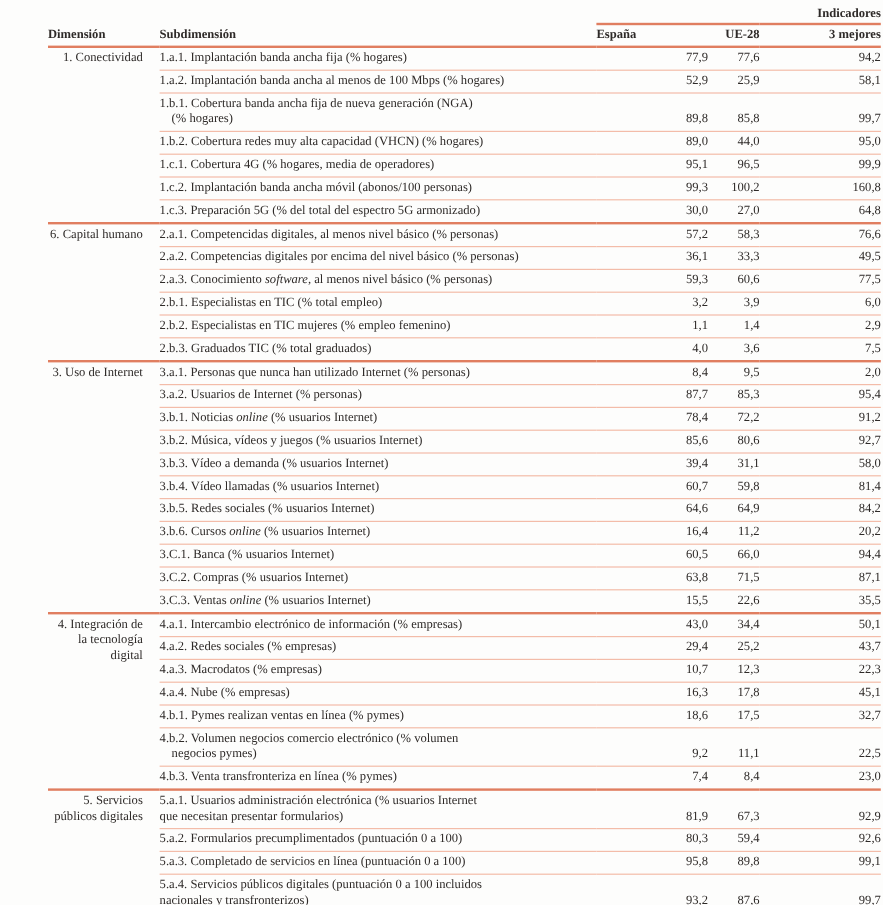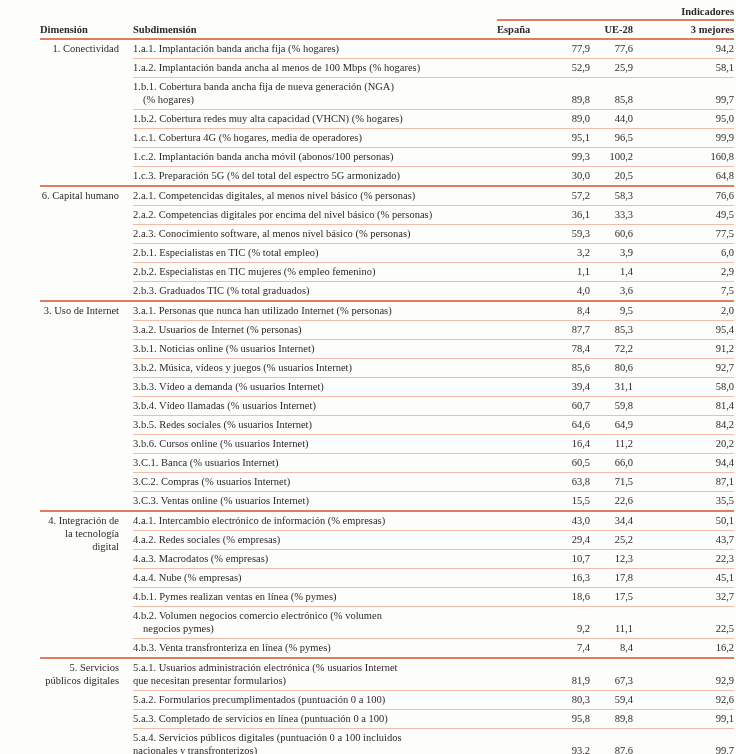--- a/index.html
+++ b/index.html
@@ -66,21 +66,21 @@
   }
   tr.group-end td.sub,
   tr.group-end td.num{
     border-bottom:2px solid var(--section);
   }
   td.dim.bottom-end,
   tr.table-end td.sub,
   tr.table-end td.num{
     border-bottom:3px solid var(--bottom);
   }
-  .it{}
+  .it{font-style:italic;}
   .ind{padding-left:10px;}
 </style>
 </head>
 <body>
 
 <div class="doc">
   <table>
     <colgroup>
       <col class="c-dim">
         <col class="c-sub">
@@ -135,21 +135,21 @@
         </tr>
         <tr>
           <td class="sub"><span>1.c.2. Implantación banda ancha móvil (abonos/100 personas)</span></td>
           <td class="num">99,3</td>
           <td class="num">100,2</td>
           <td class="num">160,8</td>
         </tr>
         <tr class="group-end">
           <td class="sub"><span>1.c.3. Preparación 5G (% del total del espectro 5G armonizado)</span></td>
           <td class="num">30,0</td>
-          <td class="num">20,5</td>
+          <td class="num">27,0</td>
           <td class="num">64,8</td>
         </tr>
         <tr>
           <td class="dim" rowspan="6">6. Capital humano</td>
           <td class="sub"><span>2.a.1. Competencidas digitales, al menos nivel básico (% personas)</span></td>
           <td class="num">57,2</td>
           <td class="num">58,3</td>
           <td class="num">76,6</td>
         </tr>
         <tr>
@@ -283,21 +283,21 @@
         <tr>
           <td class="sub"><span>4.b.2. Volumen negocios comercio electrónico (% volumen</span><br><span class="ind">negocios pymes)</span></td>
           <td class="num">9,2</td>
           <td class="num">11,1</td>
           <td class="num">22,5</td>
         </tr>
         <tr class="group-end">
           <td class="sub"><span>4.b.3. Venta transfronteriza en línea (% pymes)</span></td>
           <td class="num">7,4</td>
           <td class="num">8,4</td>
-          <td class="num">16,2</td>
+          <td class="num">23,0</td>
         </tr>
         <tr>
           <td class="dim bottom-end" rowspan="5">5. Servicios públicos digitales</td>
           <td class="sub"><span>5.a.1. Usuarios administración electrónica (% usuarios Internet</span><br><span>que necesitan presentar formularios)</span></td>
           <td class="num">81,9</td>
           <td class="num">67,3</td>
           <td class="num">92,9</td>
         </tr>
         <tr>
           <td class="sub"><span>5.a.2. Formularios precumplimentados (puntuación 0 a 100)</span></td>

